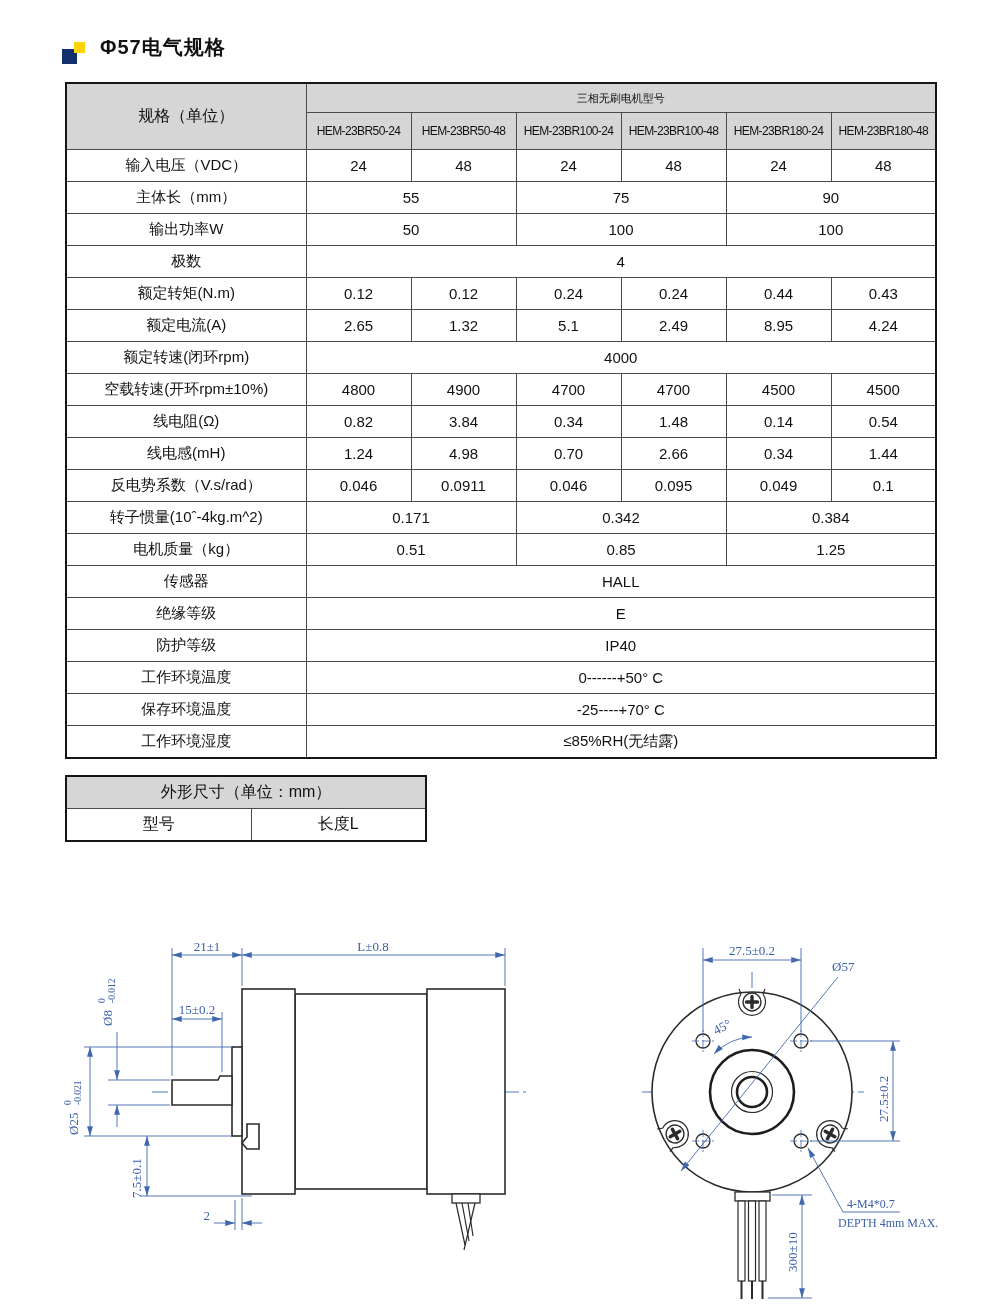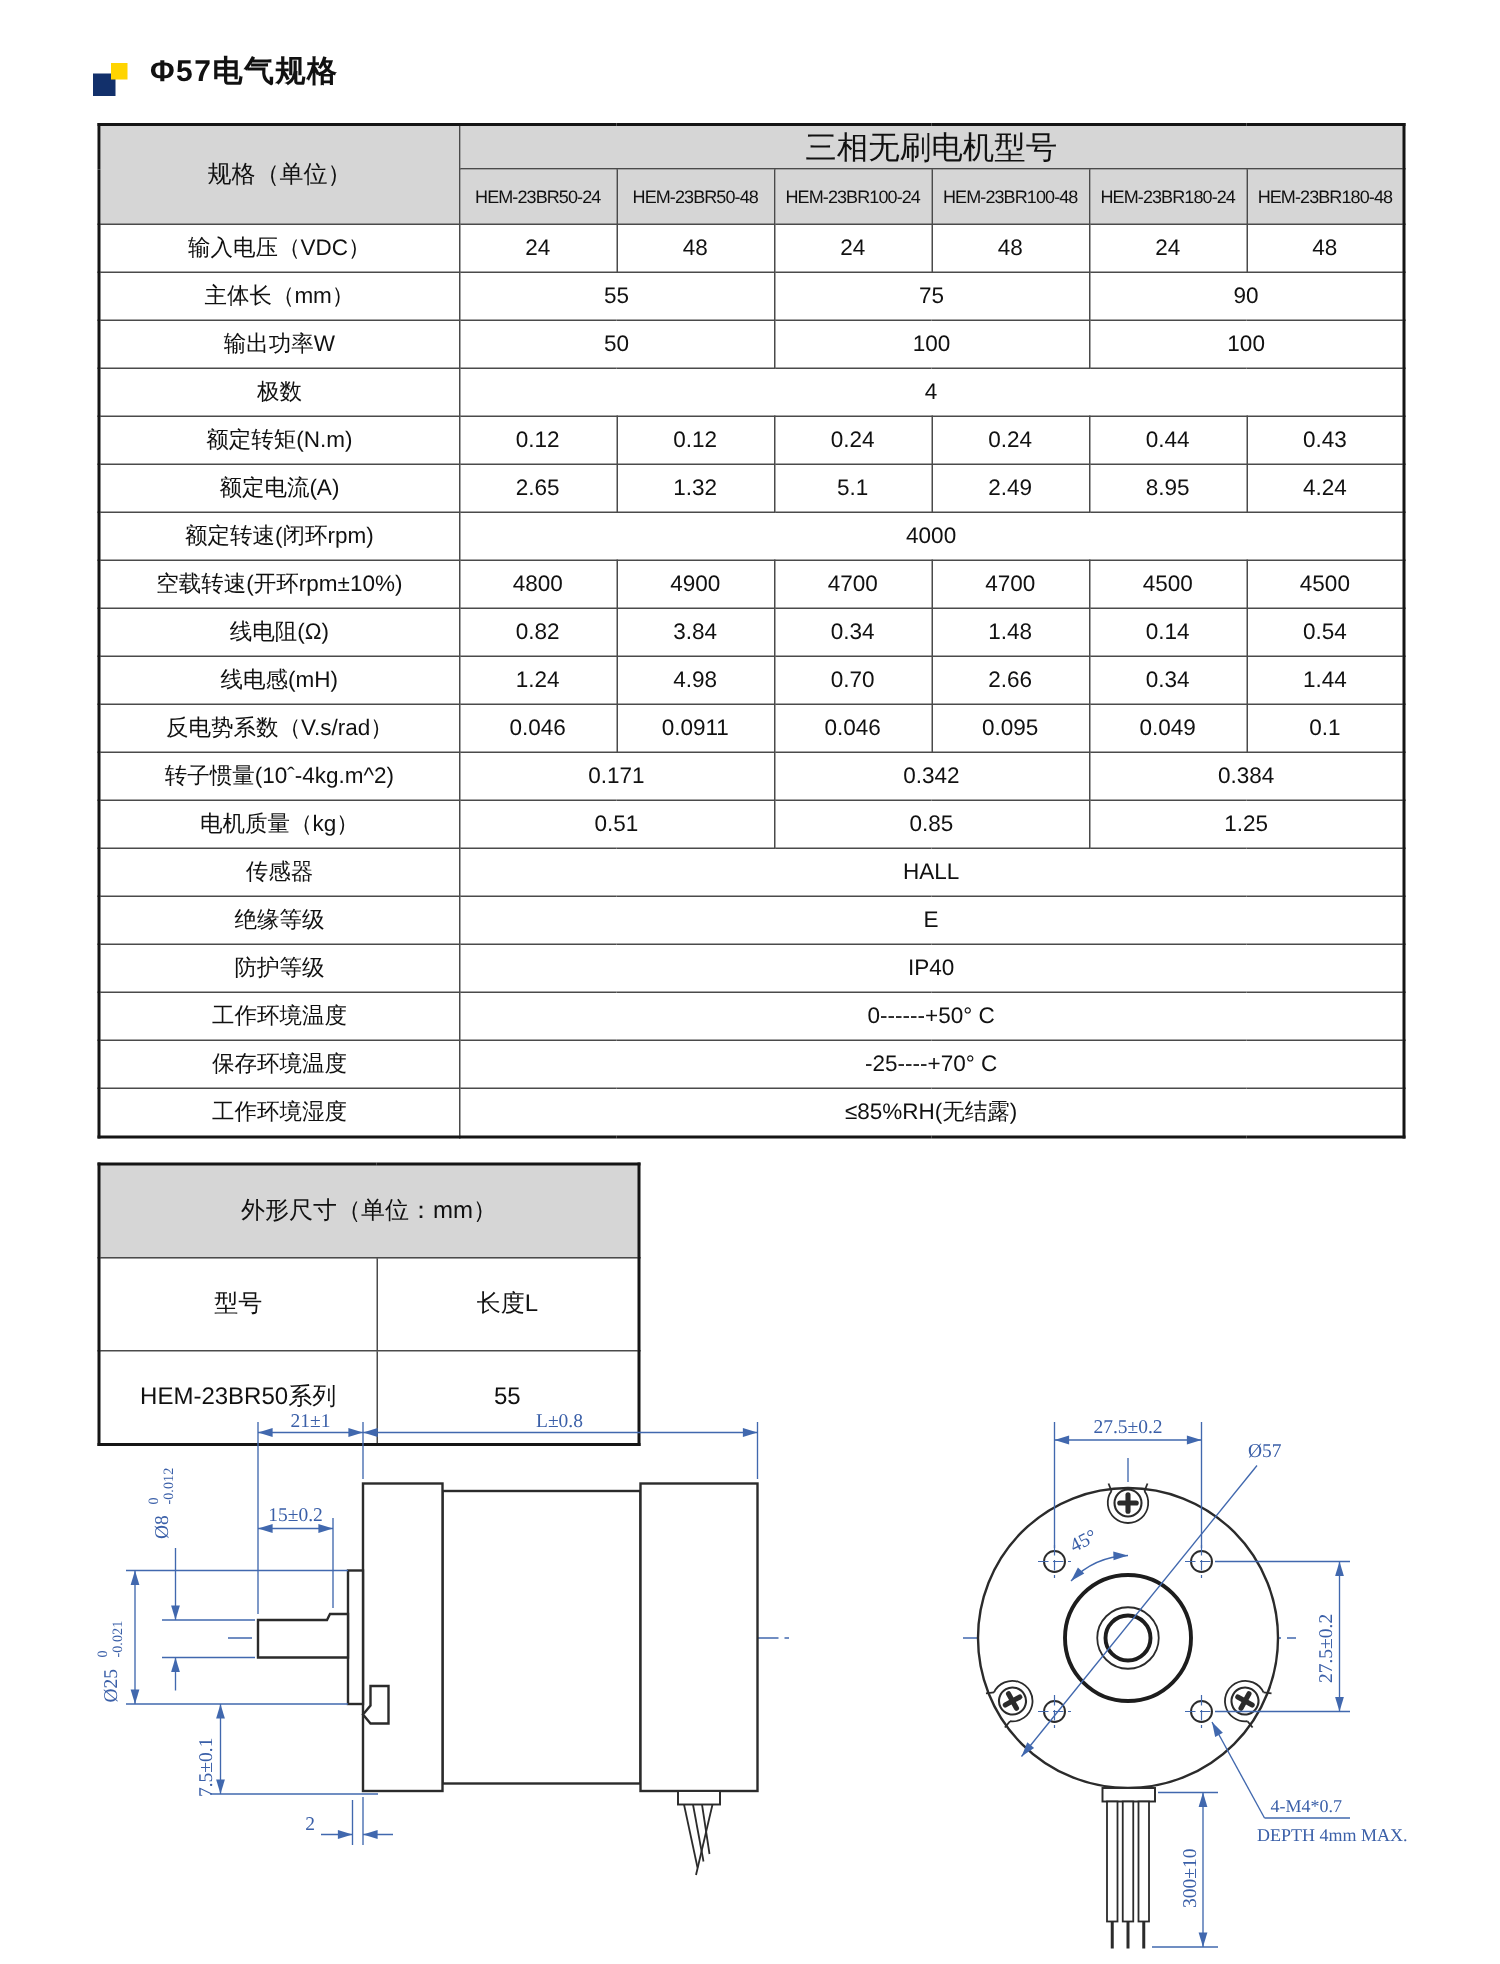--- a/index.html
+++ b/index.html
@@ -9,29 +9,29 @@
   .title-wrap{position:absolute;left:62px;top:32px;height:34px;}
   .title-icon{position:absolute;left:0;top:10px;width:26px;height:26px;}
   .ti-navy{position:absolute;left:0;top:7px;width:15px;height:15px;background:#12306b;}
   .ti-yellow{position:absolute;left:12px;top:0;width:11px;height:11px;background:#ffd400;}
   .page-title{position:absolute;left:38px;top:2px;font-size:20px;font-weight:bold;letter-spacing:1px;white-space:nowrap;}
 
   
   table.spec{position:absolute;left:65px;top:82px;width:870px;border-collapse:collapse;table-layout:fixed;border:2px solid #151515;}
   table.spec td,table.spec th{border:1px solid #4a4a4a;text-align:center;vertical-align:middle;padding:0;font-weight:normal;overflow:hidden;white-space:nowrap;}
   table.spec thead td,table.spec thead th{background:#d6d6d6;}
-  .hdr-group{height:28px;font-size:21px;}
+  .hdr-group{height:28px;font-size:11px;}
   .hdr-left{font-size:16px;}
   .hdr-model{height:36px;font-size:12px;letter-spacing:-0.6px;}
   table.spec tbody td{height:31px;font-size:15px;background:#fff;}
   table.spec td.lbl{font-size:15px;}
 
   
   table.dims{position:absolute;left:65px;top:775px;width:360px;border-collapse:collapse;table-layout:fixed;border:2px solid #151515;}
-  table.dims td{border:1px solid #4a4a4a;text-align:center;vertical-align:middle;height:31px;font-size:16px;padding:15px;white-space:nowrap;}
+  table.dims td{border:1px solid #4a4a4a;text-align:center;vertical-align:middle;height:31px;font-size:16px;padding:0;white-space:nowrap;}
   table.dims td.dt-title{background:#d6d6d6;}
 
   
   svg.drawing{position:absolute;left:0;top:935px;}
   .dimtxt{font-family:"Liberation Serif",serif;font-size:13px;fill:#3a5fa8;}
   .dimtxt-sm{font-family:"Liberation Serif",serif;font-size:9.5px;fill:#3a5fa8;}
   .notetxt{font-family:"Liberation Serif",serif;font-size:12px;fill:#3a5fa8;}
 </style>
 </head>
 <body>
@@ -199,24 +199,20 @@
   <thead>
     <tr>
       <td colspan="2" class="dt-title">外形尺寸（单位：mm）</td>
     </tr>
     <tr>
       <td>型号</td>
       <td>长度L</td>
     </tr>
   </thead>
   <tbody>
-      <tr>
-        <td>HEM-23BR50系列</td>
-        <td>55</td>
-      </tr>
     </tbody>
 </table>
 
 <svg class="drawing" width="1000" height="374" viewBox="0 935 1000 374" xmlns="http://www.w3.org/2000/svg">
   <defs>
     <marker id="ab" viewBox="0 0 12 8" refX="11" refY="4" markerWidth="13" markerHeight="9" orient="auto-start-reverse">
       <path d="M11,4 L1,1 L1,7 Z" fill="#4168ae"></path>
     </marker>
   </defs>
 

